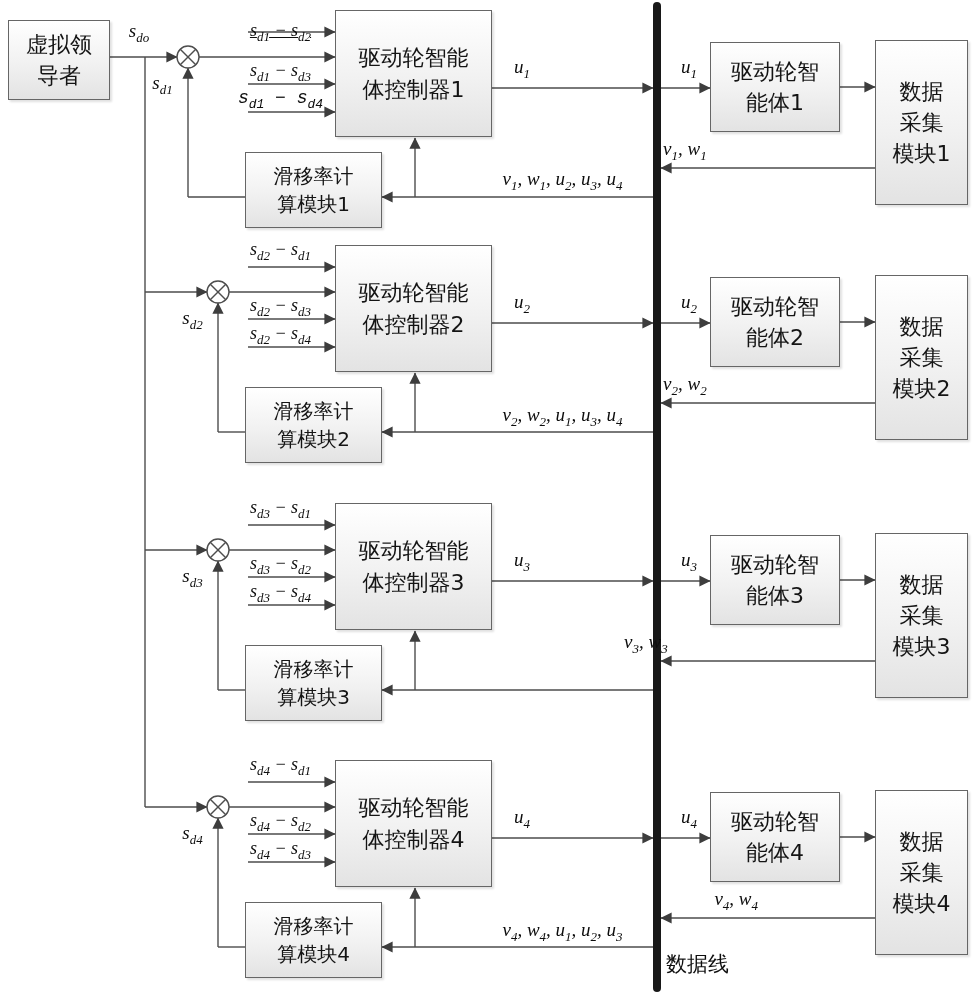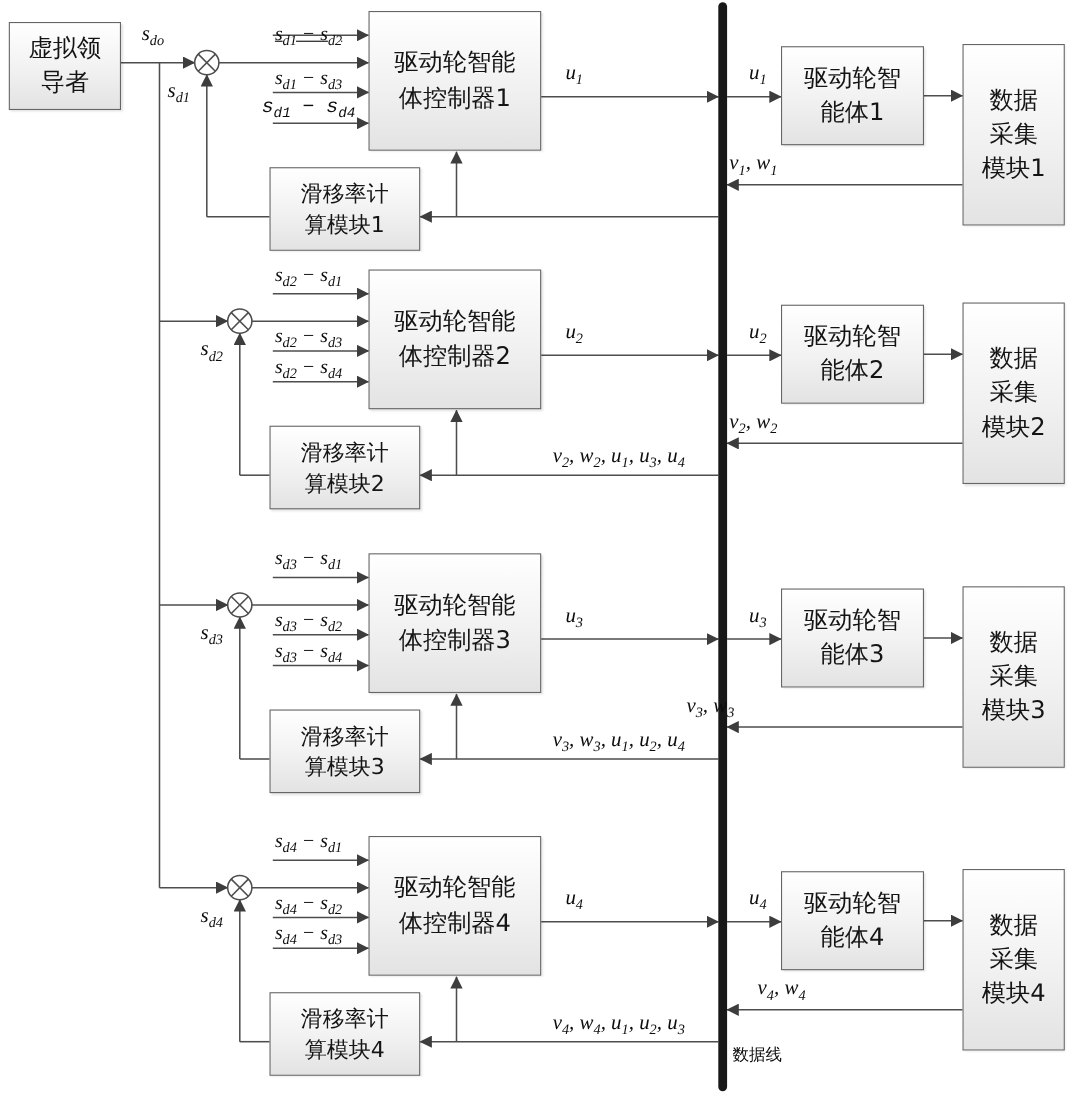--- a/index.html
+++ b/index.html
@@ -9,21 +9,21 @@
            font-family:"DejaVu Sans","Liberation Sans",sans-serif; }
   .box { position:absolute; display:flex; align-items:center; justify-content:center;
          text-align:center; white-space:pre-line;
          background:linear-gradient(180deg,#ffffff 0%,#f1f1f1 55%,#e3e3e3 100%);
          border:1.5px solid #666; color:#141414; line-height:1.42;
          box-shadow:1.5px 1.5px 2px rgba(0,0,0,.12); }
   .mlabel { position:absolute; font-family:"Liberation Serif","DejaVu Serif",serif;
             font-style:italic; font-size:19px; color:#0d0d0d; text-align:center; }
   .mlabel sub { font-size:13px; line-height:0; }
   .diff { font-size:18px; }
-  .clabel { position:absolute; font-size:15px; color:#0d0d0d;
+  .clabel { position:absolute; font-size:21px; color:#0d0d0d;
             font-family:"DejaVu Sans","Liberation Sans",sans-serif; }
   svg.wires { position:absolute; left:0; top:0; }
   svg .wire { stroke:#4d4d4d; stroke-width:1.4; fill:none; }
 </style>
 </head>
 <body>
 
 <div class="stage">
 
   <svg class="wires" width="978" height="1000">
@@ -168,43 +168,43 @@
 
   <div class="mlabel" style="left:114px;top:20px;width:50px;">s<sub>do</sub></div>
 
   <div class="mlabel diff" style="left:228px;top:20px;width:105px;text-decoration:underline;">s<sub>d1</sub> − s<sub>d2</sub></div>
   <div class="mlabel diff" style="left:228px;top:60px;width:105px;">s<sub>d1</sub> − s<sub>d3</sub></div>
   <div class="mlabel diff" style="left:228px;top:88px;width:105px;font-family:Liberation Mono, monospace;">s<sub>d1</sub> − s<sub>d4</sub></div>
   <div class="mlabel" style="left:140px;top:72px;width:45px;font-style:italic;">s<sub>d1</sub></div>
   <div class="mlabel" style="left:502px;top:56px;width:40px;">u<sub>1</sub></div>
   <div class="mlabel" style="left:669px;top:56px;width:40px;">u<sub>1</sub></div>
   <div class="mlabel" style="left:663px;top:138px;width:95px;text-align:left;">v<sub>1</sub>, w<sub>1</sub></div>
+  <div class="mlabel" style="left:470px;top:168px;width:185px;">v<sub>1</sub>, w<sub>1</sub>, u<sub>2</sub>, u<sub>3</sub>, u<sub>4</sub></div>
 
   <div class="mlabel diff" style="left:228px;top:239px;width:105px;">s<sub>d2</sub> − s<sub>d1</sub></div>
   <div class="mlabel diff" style="left:228px;top:295px;width:105px;">s<sub>d2</sub> − s<sub>d3</sub></div>
   <div class="mlabel diff" style="left:228px;top:323px;width:105px;">s<sub>d2</sub> − s<sub>d4</sub></div>
   <div class="mlabel" style="left:170px;top:307px;width:45px;">s<sub>d2</sub></div>
   <div class="mlabel" style="left:502px;top:291px;width:40px;">u<sub>2</sub></div>
   <div class="mlabel" style="left:669px;top:291px;width:40px;">u<sub>2</sub></div>
   <div class="mlabel" style="left:663px;top:373px;width:95px;text-align:left;">v<sub>2</sub>, w<sub>2</sub></div>
   <div class="mlabel" style="left:470px;top:404px;width:185px;">v<sub>2</sub>, w<sub>2</sub>, u<sub>1</sub>, u<sub>3</sub>, u<sub>4</sub></div>
 
   <div class="mlabel diff" style="left:228px;top:497px;width:105px;text-align:center;">s<sub>d3</sub> − s<sub>d1</sub></div>
   <div class="mlabel diff" style="left:228px;top:553px;width:105px;">s<sub>d3</sub> − s<sub>d2</sub></div>
   <div class="mlabel diff" style="left:228px;top:581px;width:105px;">s<sub>d3</sub> − s<sub>d4</sub></div>
   <div class="mlabel" style="left:170px;top:565px;width:45px;">s<sub>d3</sub></div>
   <div class="mlabel" style="left:502px;top:549px;width:40px;">u<sub>3</sub></div>
   <div class="mlabel" style="left:669px;top:549px;width:40px;">u<sub>3</sub></div>
   <div class="mlabel" style="left:624px;top:631px;width:95px;text-align:left;">v<sub>3</sub>, w<sub>3</sub></div>
-  <div class="mlabel" style="left:470px;top:662px;width:185px;">v<sub>3</sub>, w<sub>3</sub>, u<sub>1</sub>, u<sub>2</sub>, u<sub>4</sub></div>
 
   <div class="mlabel diff" style="left:228px;top:754px;width:105px;">s<sub>d4</sub> − s<sub>d1</sub></div>
   <div class="mlabel diff" style="left:228px;top:810px;width:105px;">s<sub>d4</sub> − s<sub>d2</sub></div>
   <div class="mlabel diff" style="left:228px;top:838px;width:105px;">s<sub>d4</sub> − s<sub>d3</sub></div>
   <div class="mlabel" style="left:170px;top:822px;width:45px;">s<sub>d4</sub></div>
   <div class="mlabel" style="left:502px;top:806px;width:40px;">u<sub>4</sub></div>
   <div class="mlabel" style="left:669px;top:806px;width:40px;">u<sub>4</sub></div>
-  <div class="mlabel" style="left:663px;top:888px;width:95px;text-align:center;">v<sub>4</sub>, w<sub>4</sub></div>
+  <div class="mlabel" style="left:663px;top:888px;width:95px;text-align:right;">v<sub>4</sub>, w<sub>4</sub></div>
   <div class="mlabel" style="left:470px;top:919px;width:185px;">v<sub>4</sub>, w<sub>4</sub>, u<sub>1</sub>, u<sub>2</sub>, u<sub>3</sub></div>
 
   <div class="clabel" style="left:666px;top:950px;">数据线</div>
 
 </div>
 
 </body></html>

